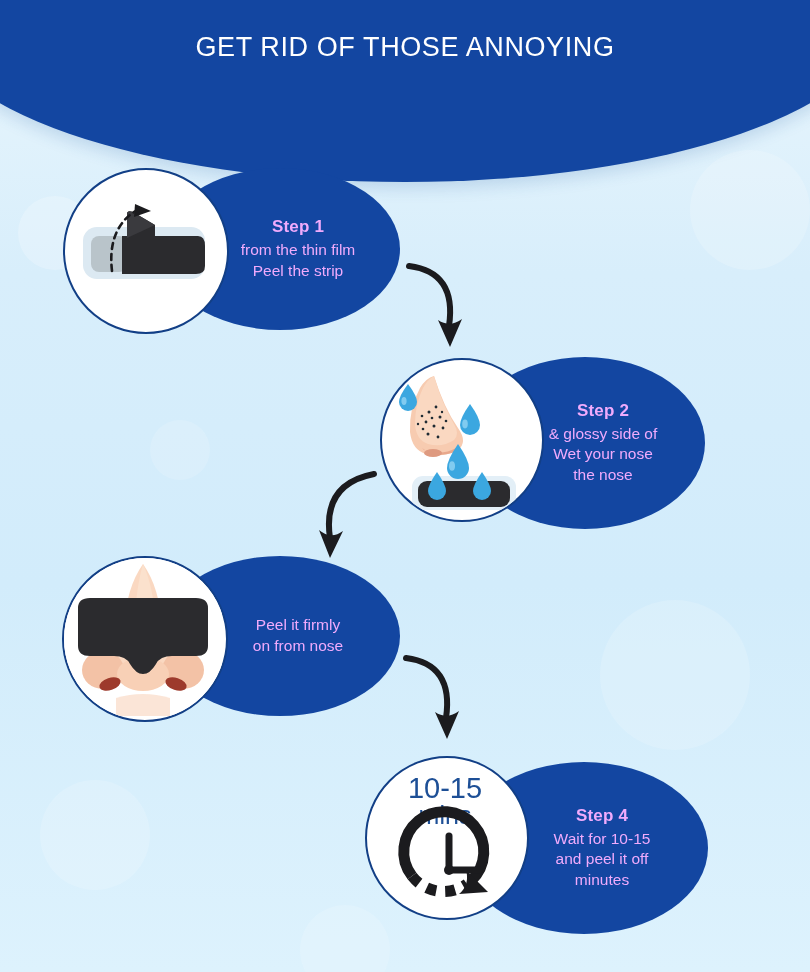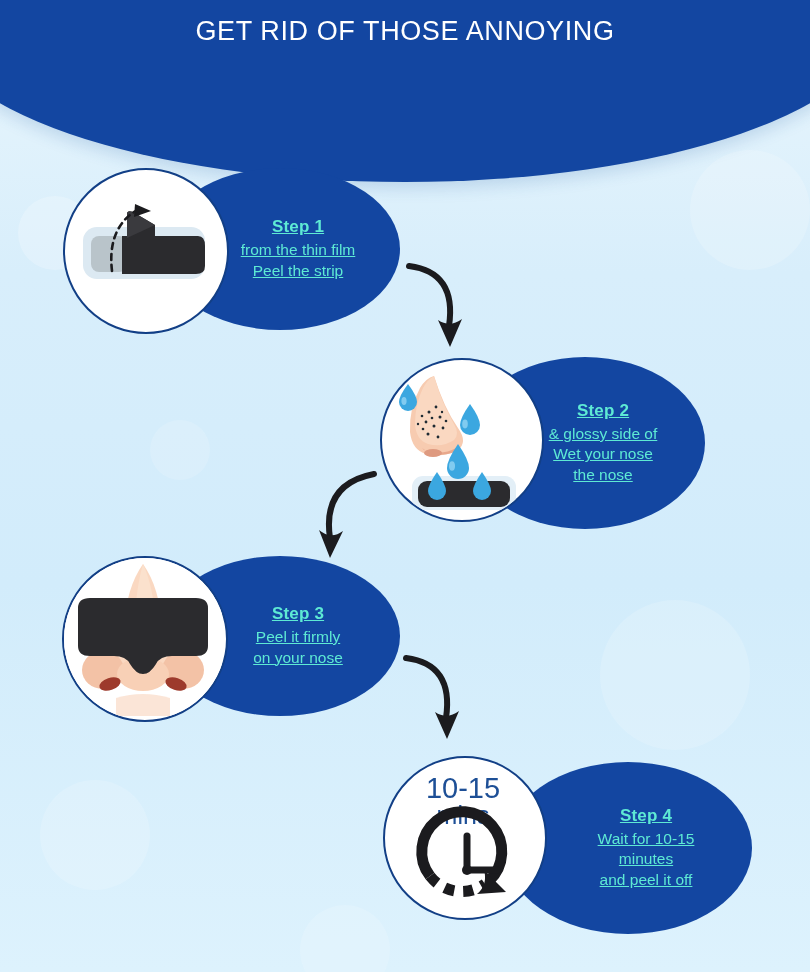--- a/index.html
+++ b/index.html
@@ -37,21 +37,21 @@
     background: #1346a1;
     border-radius: 50% / 50%;
     box-shadow: 0 6px 16px rgba(30,90,160,0.18);
   }
   #header-text {
     position: absolute;
     left: 0;
     top: 0;
     width: 810px;
     text-align: center;
-    padding-top: 16px;
+    padding-top: 32px;
   }
   #header-line1 {
     color: #ffffff;
     font-size: 27px;
     letter-spacing: 0.6px;
     font-weight: 400;
     line-height: 1.15;
   }
   #header-line2 {
     color: #ffffff;
@@ -67,22 +67,21 @@
   }
   .panel {
     position: absolute;
     background: #1346a1;
     border-radius: 50% / 50%;
     display: flex;
     flex-direction: column;
     align-items: center;
     justify-content: center;
     text-align: center;
-    color: #5eead4;
-    text-decoration: underline;
+    color: #f0abfc;
   }
   .panel-inner {
     padding-left: 52px;
     padding-right: 16px;
     width: 100%;
     box-sizing: border-box;
   }
   .step-title {
     font-size: 17px;
     font-weight: bold;
@@ -226,23 +225,22 @@
   </div>
 
   <svg class="arrow" style="left:292px; top:462px;" width="110" height="100" viewBox="0 0 110 100">
     <path d="M82 12 Q30 22 38 76" fill="none" stroke="#1b1b1e" stroke-width="6" stroke-linecap="round"></path>
     <path d="M27 68 L38 96 L51 69 Q39 78 27 68 Z" fill="#1b1b1e"></path>
   </svg>
 
   <div class="step">
     <div class="panel" style="left:160px; top:556px; width:240px; height:160px;">
       <div class="panel-inner">
-        <div class="step-title">Step 3</div>
         <div class="step-desc">Peel it firmly</div>
-        <div class="step-desc">on your nose</div>
+        <div class="step-desc">on from nose</div>
       </div>
     </div>
     <div class="circle" style="left:62px; top:556px; width:162px; height:162px;">
       <svg width="158" height="158" viewBox="0 0 158 158">
 
         <rect x="0" y="0" width="158" height="158" fill="#ffffff"></rect>
 
         <path d="M79 6 Q96 30 98 70 L60 70 Q62 30 79 6 Z" fill="#fad8c1"></path>
         <path d="M79 6 Q90 30 92 70 L70 70 Q72 30 79 6 Z" fill="#fbe1cd"></path>
 
@@ -264,29 +262,29 @@
       </svg>
     </div>
   </div>
 
   <svg class="arrow" style="left:392px; top:650px;" width="110" height="100" viewBox="0 0 110 100">
     <path d="M14 8 Q62 14 54 68" fill="none" stroke="#1b1b1e" stroke-width="6" stroke-linecap="round"></path>
     <path d="M43 62 L55 89 L67 61 Q55 70 43 62 Z" fill="#1b1b1e"></path>
   </svg>
 
   <div class="step">
-    <div class="panel" style="left:504px; top:762px; width:248px; height:172px;text-align:center;">
+    <div class="panel" style="left:460px; top:762px; width:248px; height:172px;text-align:center;">
       <div class="panel-inner">
         <div class="step-title">Step 4</div>
         <div class="step-desc">Wait for 10-15</div>
+        <div class="step-desc">and peel it off</div>
         <div class="step-desc">minutes</div>
-        <div class="step-desc">and peel it off</div>
       </div>
     </div>
-    <div class="circle" style="left:383px; top:756px; width:160px; height:160px;">
+    <div class="circle" style="left:365px; top:756px; width:160px; height:160px;">
       <svg width="156" height="156" viewBox="0 0 156 156">
         <text class="clock-num" x="78" y="40" text-anchor="middle" id="clock-duration">10-15</text>
         <text class="clock-unit" x="78" y="66" text-anchor="middle" id="clock-unit">mins</text>
 
         <path d="M45 118 A40 40 0 1 1 104 123" fill="none" stroke="#1b1b1e" stroke-width="11" stroke-linecap="butt"></path>
 
         <path d="M45 118 A40 40 0 0 0 100 126" fill="none" stroke="#1b1b1e" stroke-width="11" stroke-dasharray="10 9" stroke-linecap="butt"></path>
 
         <path d="M99 112 L121 134 L92 136 Q103 127 99 112 Z" fill="#1b1b1e"></path>
 

